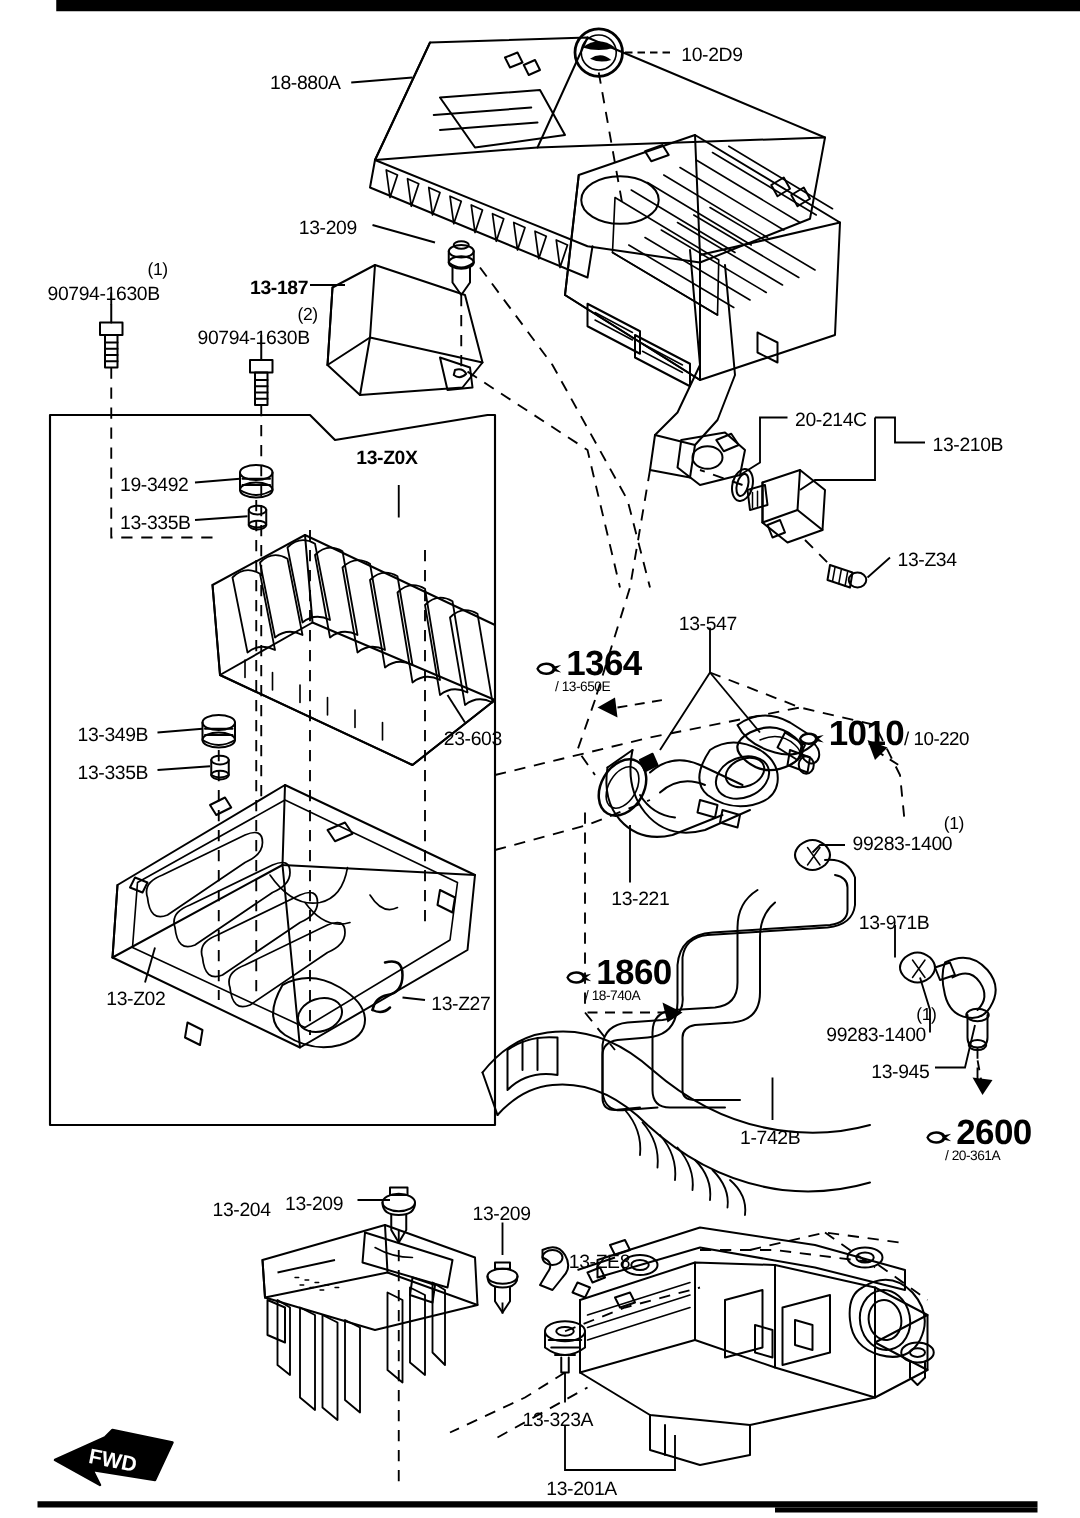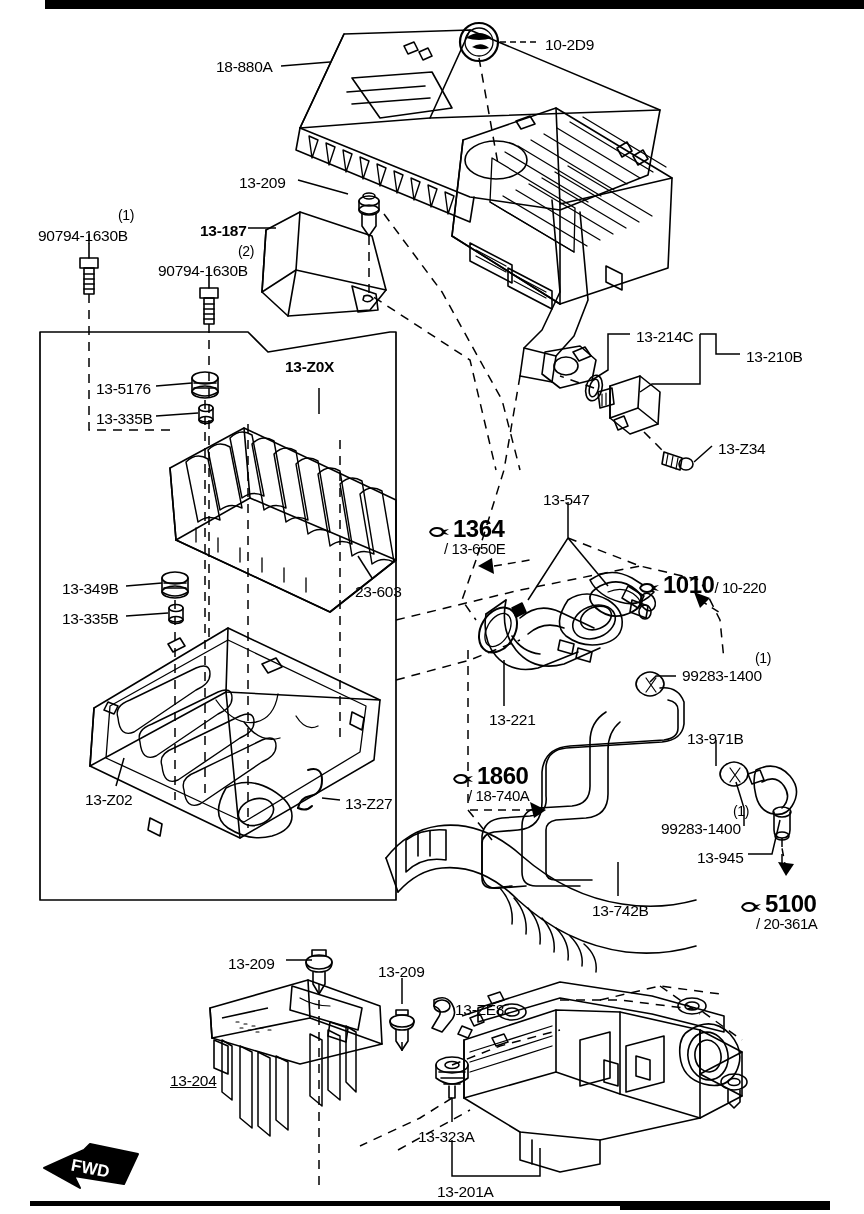--- a/index.html
+++ b/index.html
@@ -4,22 +4,22 @@
 <style>
   html,body{margin:0;padding:0;background:#fff;}
   body{width:864px;height:1214px;position:relative;overflow:hidden;
        font-family:"Liberation Sans",sans-serif;color:#000;}
   #stage{position:absolute;left:0;top:0;width:864px;height:1214px;}
   svg.layer{position:absolute;left:0;top:0;width:864px;height:1214px;}
   .lbl{position:absolute;font-family:"Liberation Sans",sans-serif;
        font-size:15.5px;letter-spacing:-0.3px;white-space:nowrap;color:#000;}
   .lbl.qty{font-size:14px;}
   .ref{position:absolute;white-space:nowrap;}
-  .ref .num{font-size:24px;font-weight:bold;letter-spacing:-0.5px;}
-  .ref .sub{font-size:15px;letter-spacing:-0.4px;display:block;
+  .ref .num{font-size:28px;font-weight:bold;letter-spacing:-0.5px;}
+  .ref .sub{font-size:11px;letter-spacing:-0.4px;display:block;
             margin-left:16px;margin-top:-3px;}
   .hand{display:inline-block;vertical-align:-2px;margin-right:3px;}
   .fwdwrap{position:absolute;}
   .topbar{position:absolute;left:45px;top:0px;width:819px;height:9px;background:#000;}
   .botbar{position:absolute;left:30px;top:1201px;width:800px;height:5px;background:#000;}
   .botbar2{position:absolute;left:620px;top:1206px;width:210px;height:4px;background:#000;}
 </style>
 </head>
 <body>
 
@@ -475,47 +475,47 @@
   <div class="lbl" style="left:216px;top:58px;">18-880A</div>
   <div class="lbl" style="left:545px;top:36px;">10-2D9</div>
   <div class="lbl" style="left:239px;top:174px;">13-209</div>
   <div class="lbl" style="left:200px;top:222px;font-weight:bold;">13-187</div>
 
   <div class="lbl qty" style="left:118px;top:207px;">(1)</div>
   <div class="lbl" style="left:38px;top:227px;">90794-1630B</div>
   <div class="lbl qty" style="left:238px;top:243px;">(2)</div>
   <div class="lbl" style="left:158px;top:262px;">90794-1630B</div>
 
-  <div class="lbl" style="left:96px;top:380px;">13-5176</div>
+  <div class="lbl" style="left:96px;top:380px;">19-3492</div>
   <div class="lbl" style="left:96px;top:410px;">13-335B</div>
   <div class="lbl" style="left:285px;top:358px;font-weight:bold;">13-Z0X</div>
   <div class="lbl" style="left:355px;top:583px;">23-603</div>
   <div class="lbl" style="left:62px;top:580px;">13-349B</div>
   <div class="lbl" style="left:62px;top:610px;">13-335B</div>
   <div class="lbl" style="left:85px;top:791px;">13-Z02</div>
   <div class="lbl" style="left:345px;top:795px;">13-Z27</div>
 
-  <div class="lbl" style="left:636px;top:328px;">13-214C</div>
+  <div class="lbl" style="left:636px;top:328px;">20-214C</div>
   <div class="lbl" style="left:746px;top:348px;">13-210B</div>
   <div class="lbl" style="left:718px;top:440px;">13-Z34</div>
   <div class="lbl" style="left:543px;top:491px;">13-547</div>
   <div class="lbl" style="left:489px;top:711px;">13-221</div>
 
   <div class="lbl qty" style="left:755px;top:650px;">(1)</div>
   <div class="lbl" style="left:682px;top:667px;">99283-1400</div>
   <div class="lbl" style="left:687px;top:730px;">13-971B</div>
   <div class="lbl qty" style="left:733px;top:803px;">(1)</div>
   <div class="lbl" style="left:661px;top:820px;">99283-1400</div>
   <div class="lbl" style="left:697px;top:849px;">13-945</div>
-  <div class="lbl" style="left:592px;top:902px;">13-742B</div>
+  <div class="lbl" style="left:592px;top:902px;">1-742B</div>
 
   <div class="lbl" style="left:228px;top:955px;">13-209</div>
   <div class="lbl" style="left:378px;top:963px;">13-209</div>
   <div class="lbl" style="left:455px;top:1001px;">13-ZE8</div>
-  <div class="lbl" style="left:170px;top:1072px;text-decoration:underline;">13-204</div>
+  <div class="lbl" style="left:170px;top:960px;">13-204</div>
   <div class="lbl" style="left:418px;top:1128px;">13-323A</div>
   <div class="lbl" style="left:437px;top:1183px;">13-201A</div>
 
   <div class="ref" style="left:428px;top:515px;">
     <span class="hand">
       <svg width="22" height="14" viewBox="0 0 22 14">
         <path d="M1 7 q2 -5 8 -5 q5 0 7 3 l5 -1 l-4 3 l4 3 l-5 -1 q-2 3 -7 3 q-6 0 -8 -5 Z" fill="#000"></path>
         <path d="M3 7 q2 -3 6 -3 q4 0 5 3 q-1 3 -5 3 q-4 0 -6 -3 Z" fill="#fff"></path>
       </svg>
     </span><span class="num">1364</span>
@@ -540,21 +540,21 @@
     </span><span class="num">1860</span>
     <span class="sub">/ 18-740A</span>
   </div>
 
   <div class="ref" style="left:740px;top:890px;">
     <span class="hand">
       <svg width="22" height="14" viewBox="0 0 22 14">
         <path d="M1 7 q2 -5 8 -5 q5 0 7 3 l5 -1 l-4 3 l4 3 l-5 -1 q-2 3 -7 3 q-6 0 -8 -5 Z" fill="#000"></path>
         <path d="M3 7 q2 -3 6 -3 q4 0 5 3 q-1 3 -5 3 q-4 0 -6 -3 Z" fill="#fff"></path>
       </svg>
-    </span><span class="num">5100</span>
+    </span><span class="num">2600</span>
     <span class="sub">/ 20-361A</span>
   </div>
 
   <div class="fwdwrap" style="left:38px;top:1140px;">
     <svg width="112" height="56" viewBox="0 0 112 56">
       <path d="M52 4 L100 14 L86 44 L36 36 L42 48 L6 28 L46 10 Z" fill="#000" stroke="#000" stroke-width="2" stroke-linejoin="round"></path>
       <text x="52" y="34" font-family="Liberation Sans, sans-serif" font-size="17" font-weight="bold" fill="#fff" text-anchor="middle" transform="rotate(11 52 30)">FWD</text>
     </svg>
   </div>
 

